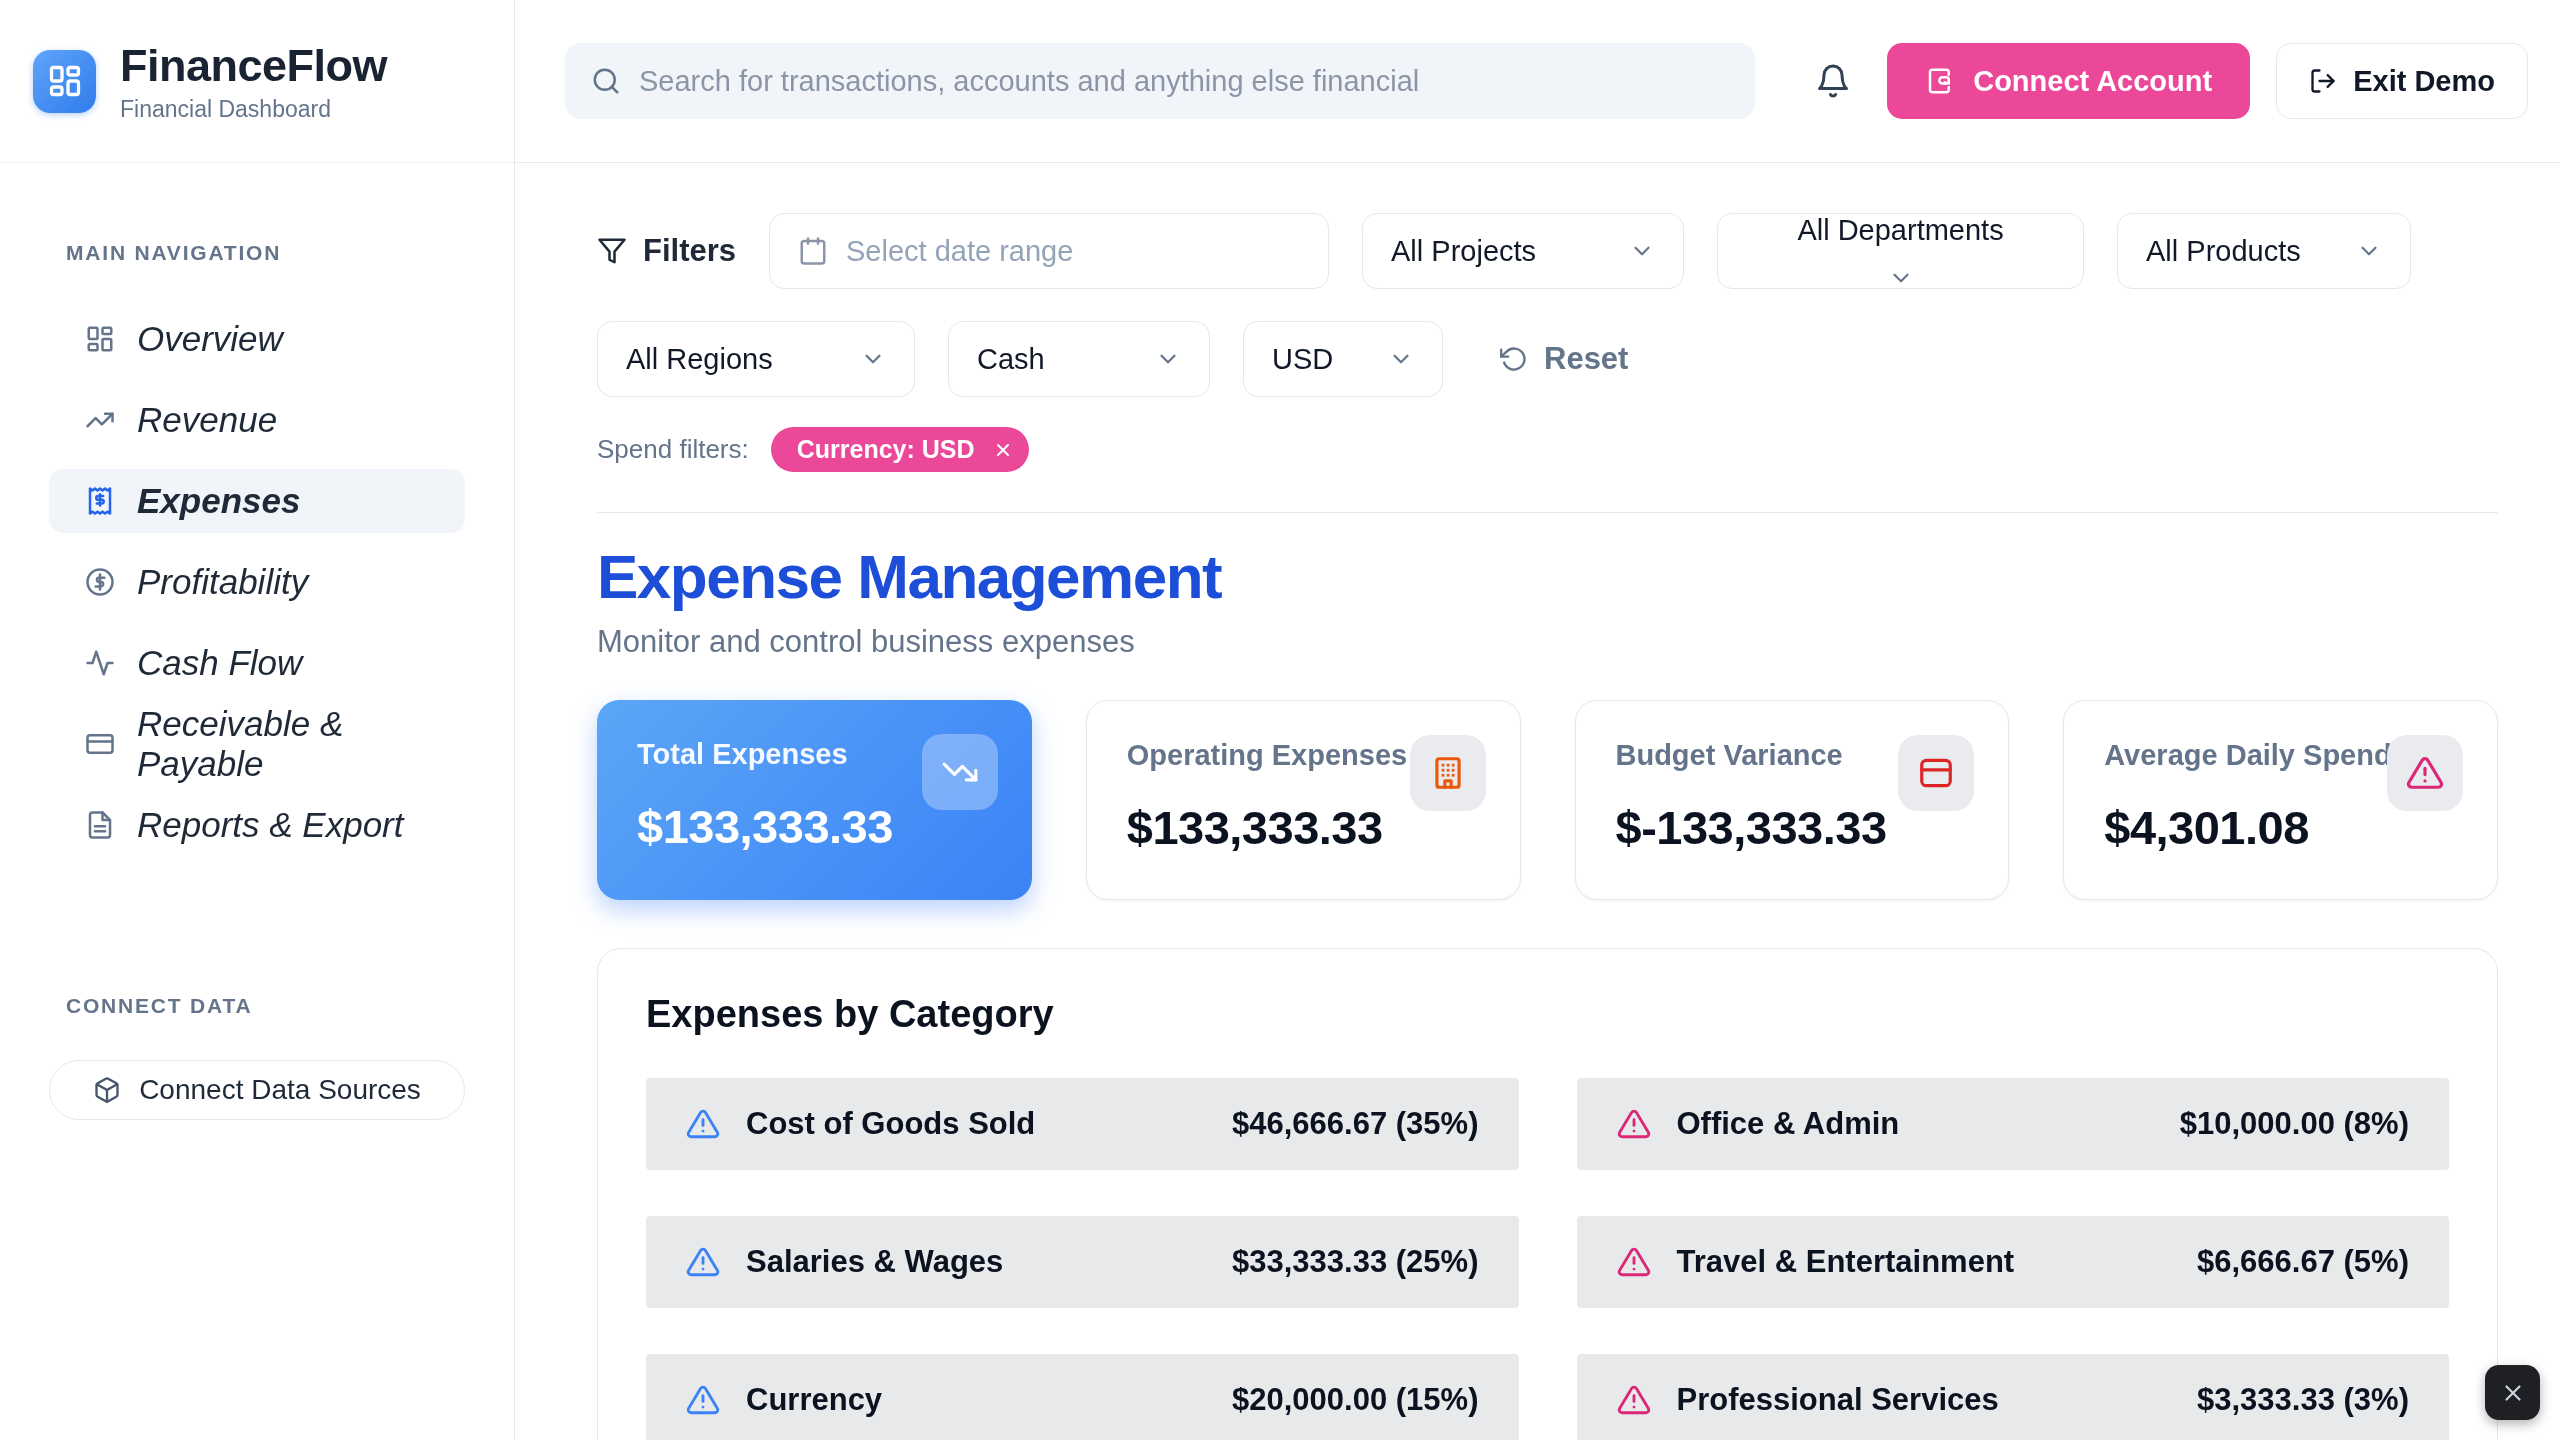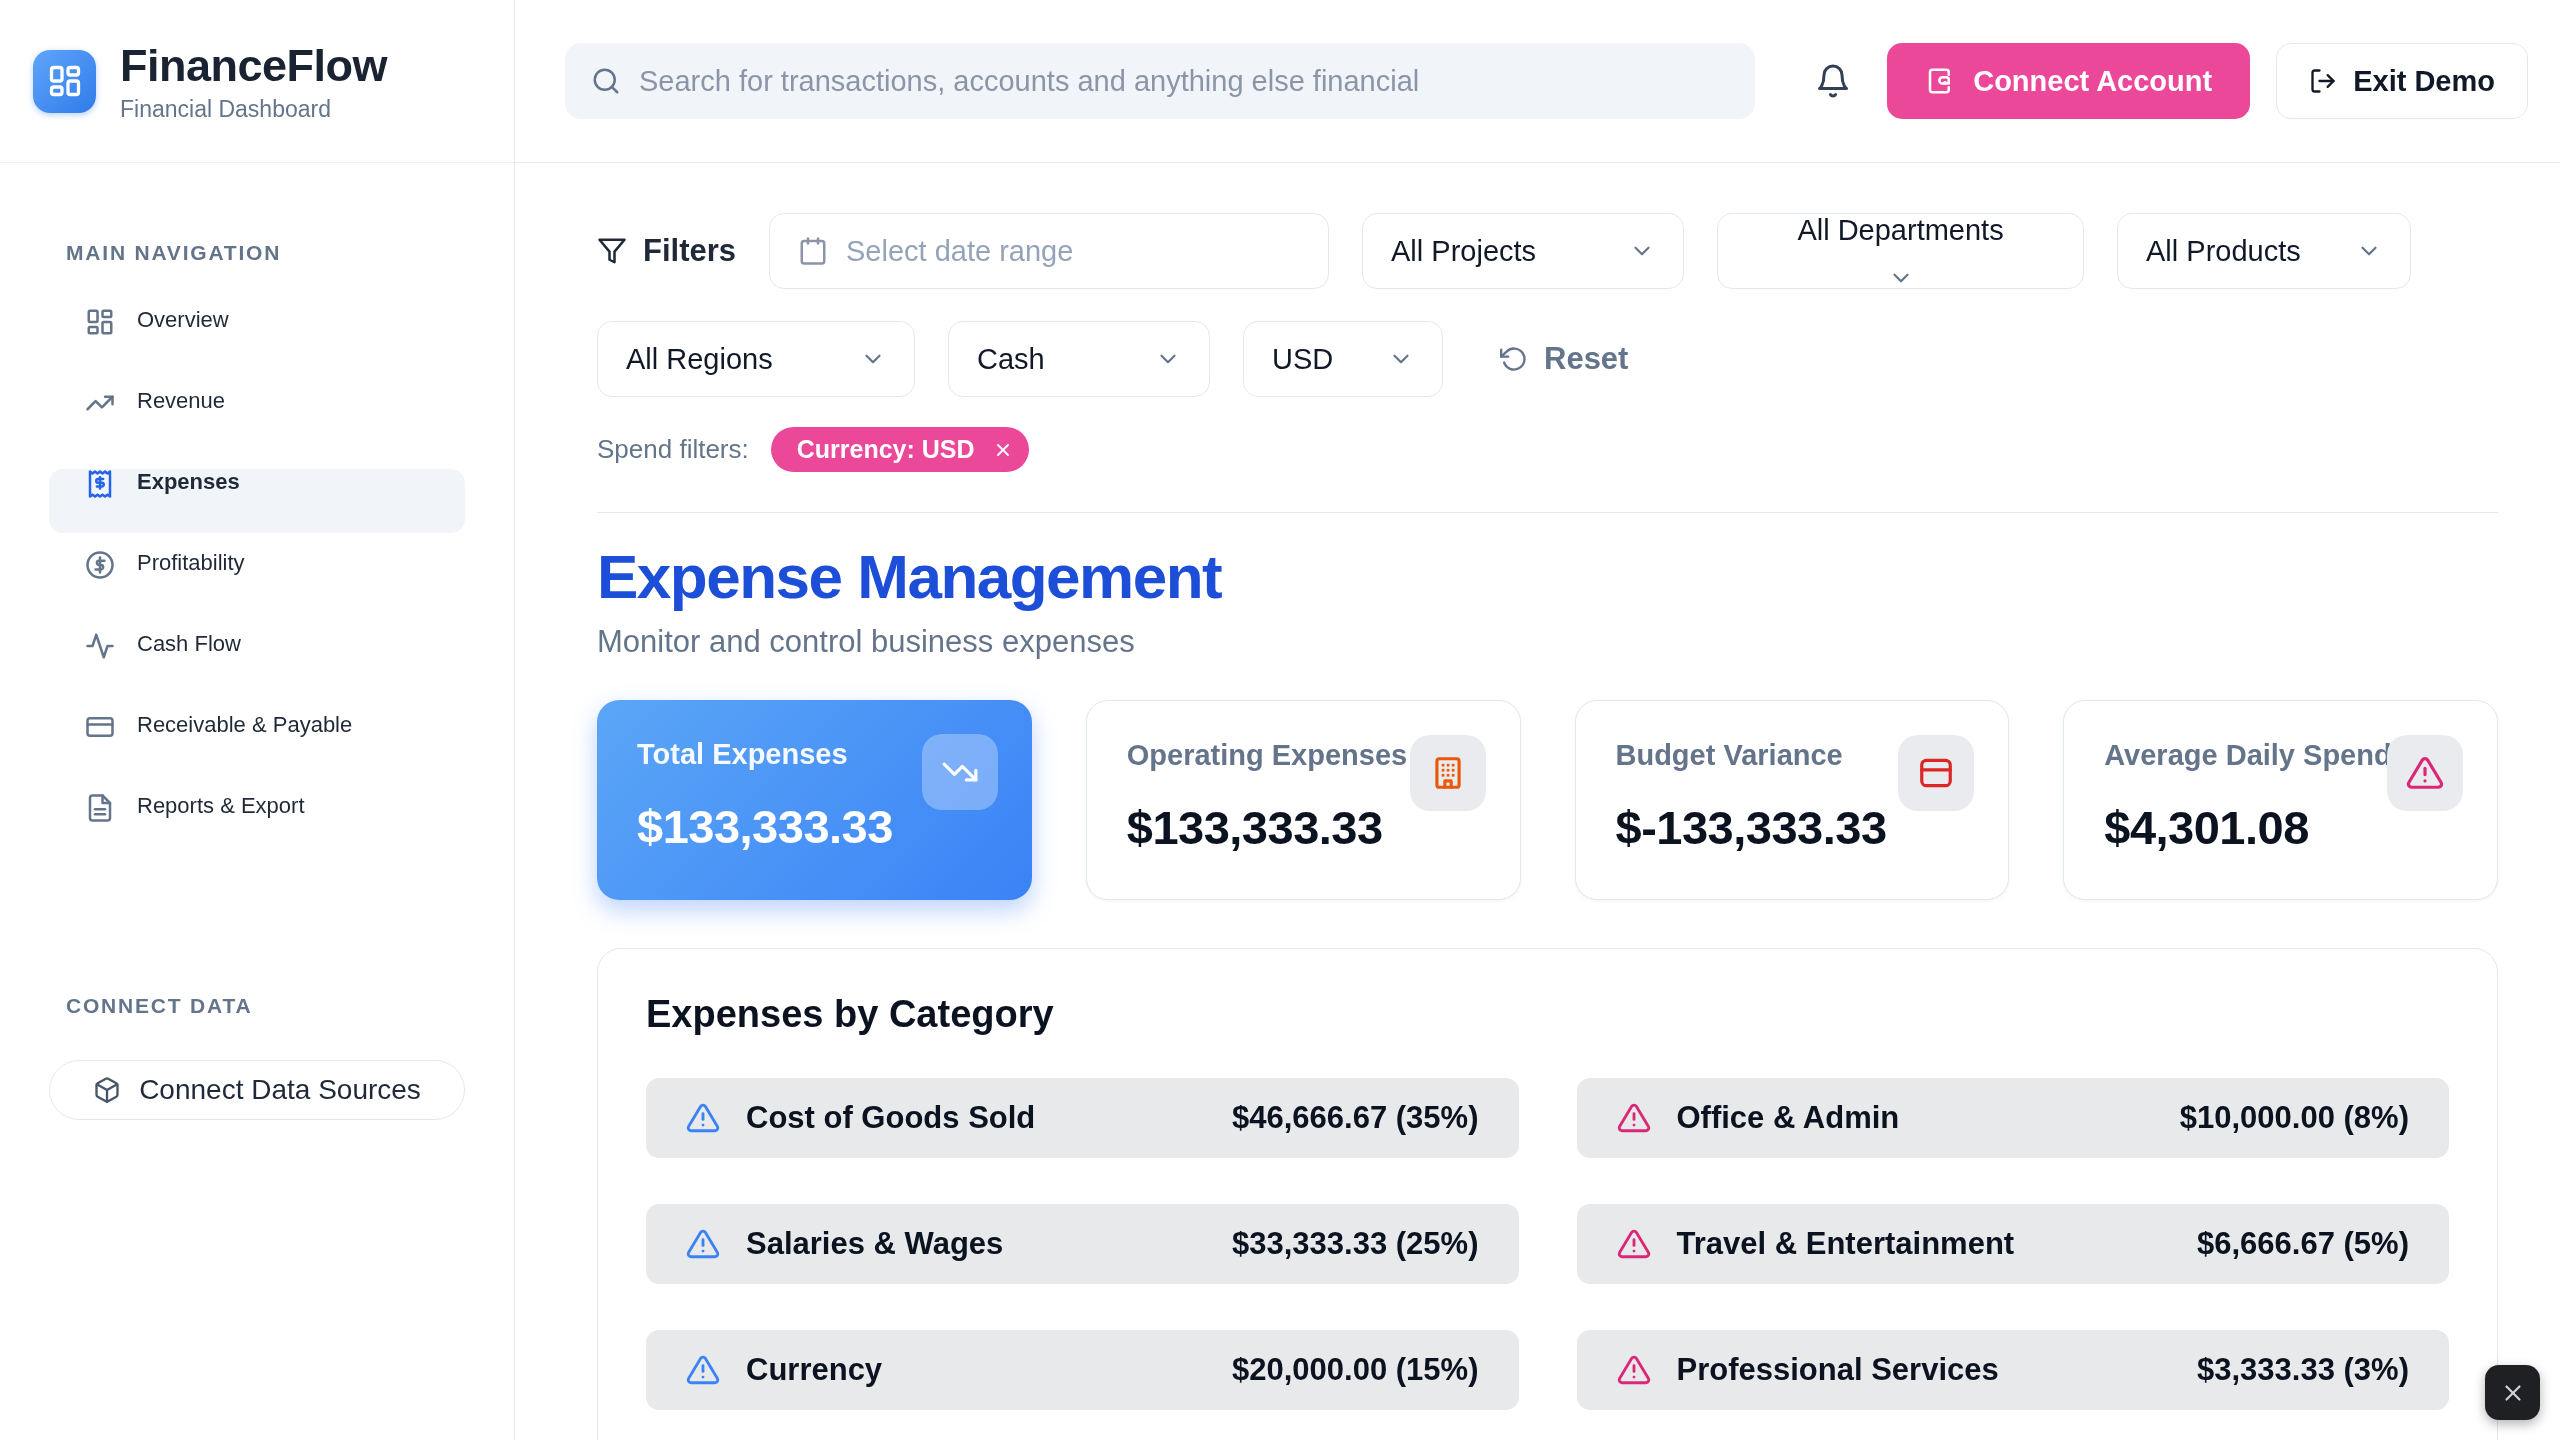--- a/index.html
+++ b/index.html
@@ -29,22 +29,22 @@
   }
   .brand-name { font-size:45px; font-weight:700; color:#1a2332; letter-spacing:-0.5px; }
   .brand-tag { font-size:23px; color:#64748b; margin-top:4px; }
 
   .nav-section {
     margin:78px 0 42px 66px;
     font-size:21px; font-weight:700; letter-spacing:1.8px; color:#64748b;
   }
   .nav-item {
     margin:0 49px 17px 49px; height:64px; border-radius:14px;
-    display:flex; align-items:flex-start; gap:22px; padding:0 36px;
-    font-size:22px; font-weight:500; color:#1f2937; cursor:pointer;
+    display:flex; align-items:center; gap:22px; padding:0 36px;
+    font-size:35px; font-weight:500; color:#1f2937; cursor:pointer;font-style:italic;
   }
   .nav-item .nicon { color:#64748b; display:grid; place-items:center; }
   .nav-item.active { background:#f1f5f9; font-weight:600; }
   .nav-item.active .nicon { color:#2563eb; }
 
   .connect-section {
     margin:120px 0 0 66px;
     font-size:21px; font-weight:700; letter-spacing:1.8px; color:#64748b;
   }
   .connect-btn {
@@ -157,21 +157,21 @@
   .icon-pink   { color:#db2777; }
   .icon-blue   { color:#3b82f6; }
 
   .category-card {
     margin-top:48px; background:#fff; border:1.5px solid #e2e8f0; border-radius:24px;
     padding:44px 48px 48px 48px; min-height:520px;
   }
   .category-title { font-size:38px; font-weight:700; color:#0b1220; }
   .category-grid { margin-top:42px; display:grid; grid-template-columns:1fr 1fr; column-gap:58px; row-gap:46px; }
   .cat-row {
-    background:#e8e9eb; border-radius:13px; height:80px; padding:0 40px;
+    background:#e8e9eb; border-radius:4px; height:92px; padding:0 40px;
     display:flex; align-items:center; justify-content:space-between;
   }
   .cat-name { display:flex; align-items:center; gap:26px; font-size:31px; font-weight:600; color:#0b1220; }
   .cat-value { font-size:31px; font-weight:700; color:#0b1220; }
 
   .overlay-close {
     position:fixed; right:20px; bottom:20px; width:55px; height:55px;
     background:#1e2023; border:none; border-radius:14px; cursor:pointer;
     display:grid; place-items:center; color:#cbd5e1;
     box-shadow:0 4px 12px rgba(0,0,0,.3);

